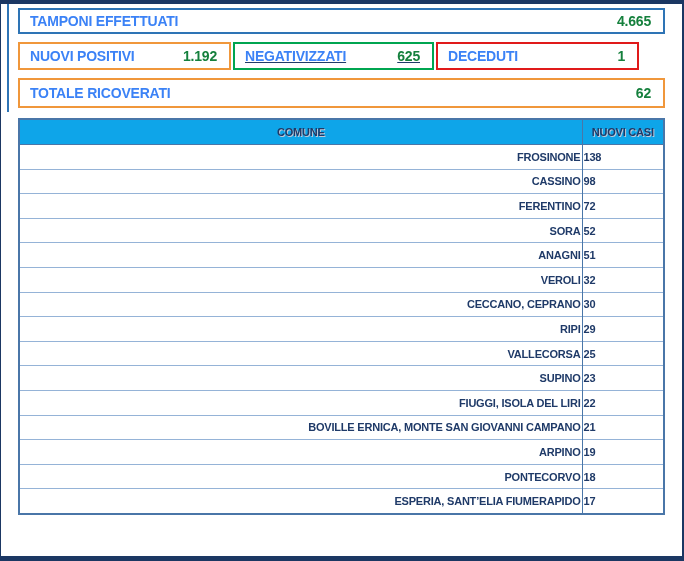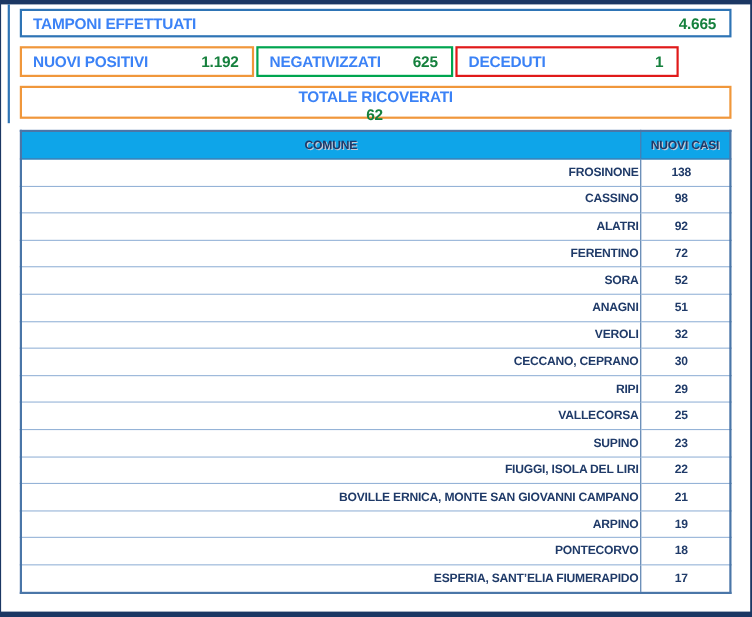--- a/index.html
+++ b/index.html
@@ -24,21 +24,21 @@
     padding:0 10px;background:#fff;
     color:#1f3a68;font-weight:bold;font-size:14px;letter-spacing:-0.2px;
     white-space:nowrap;
   }
   .stat-label{color:#3b82f6;}
   .stat-value{color:#15803d;padding-right:2px;}
   .row-1{height:26px;margin-bottom:8px;}
   .row-2{display:flex;gap:2px;margin-bottom:8px;}
   .row-2 .stat-box{height:28px;}
   .box-nuovi{width:213px;}
-  .box-nega{width:179px;}
+  .box-nega{width:201px;text-decoration:underline;}
   .box-dece{width:203px;}
   .row-3{height:30px;margin-bottom:10px;}
 
   table.comuni{
     width:647px;border-collapse:collapse;table-layout:fixed;
     border:2px solid #4a76a8;
   }
   table.comuni th{
     background:#0ea5e9;color:#1f3a68;font-size:11px;font-weight:bold;
     height:22px;text-align:center;letter-spacing:-0.2px;
@@ -46,21 +46,21 @@
     border-bottom:1.5px solid #4a76a8;
   }
   table.comuni td{
     color:#1f3a68;font-size:11px;font-weight:bold;height:21.6px;
     letter-spacing:-0.2px;white-space:nowrap;overflow:hidden;
     border-top:1px solid #95b3d7;background:#fff;
   }
   .col-comune{width:563px;}
   .col-casi{width:82px;}
   td.name{padding-left:8px;text-align:right;}
-  td.num{padding-right:8px;text-align:center;}
+  td.num{padding-right:8px;text-align:left;}
   th.casi, td.num{border-left:1.5px solid #4a76a8;}
 </style>
 </head>
 <body>
 
 <div class="edge edge-top"></div>
 <div class="edge edge-bottom"></div>
 <div class="edge edge-right"></div>
 <div class="edge edge-left"></div>
 <div class="accent-line"></div>
@@ -80,21 +80,21 @@
     <div class="stat-box box-nega" style="border-color:#00a550;">
       <span class="stat-label">NEGATIVIZZATI</span>
       <span class="stat-value">625</span>
     </div>
     <div class="stat-box box-dece" style="border-color:#e01a1a;">
       <span class="stat-label">DECEDUTI</span>
       <span class="stat-value">1</span>
     </div>
   </div>
 
-  <div class="stat-box row-3" style="border-color:#f0973b;flex-direction:column;">
+  <div class="stat-box row-3" style="border-color:#f0973b;">
     <span class="stat-label">TOTALE RICOVERATI</span>
     <span class="stat-value">62</span>
   </div>
 
   <table class="comuni">
     <colgroup>
       <col class="col-comune">
         <col class="col-casi">
     </colgroup>
     <thead>
@@ -104,24 +104,20 @@
       </tr>
     </thead>
     <tbody>
         <tr>
           <td class="name">FROSINONE</td>
           <td class="num">138</td>
         </tr>
         <tr>
           <td class="name">CASSINO</td>
           <td class="num">98</td>
-        </tr>
-        <tr>
-          <td class="name">ALATRI</td>
-          <td class="num">92</td>
         </tr>
         <tr>
           <td class="name">FERENTINO</td>
           <td class="num">72</td>
         </tr>
         <tr>
           <td class="name">SORA</td>
           <td class="num">52</td>
         </tr>
         <tr>

